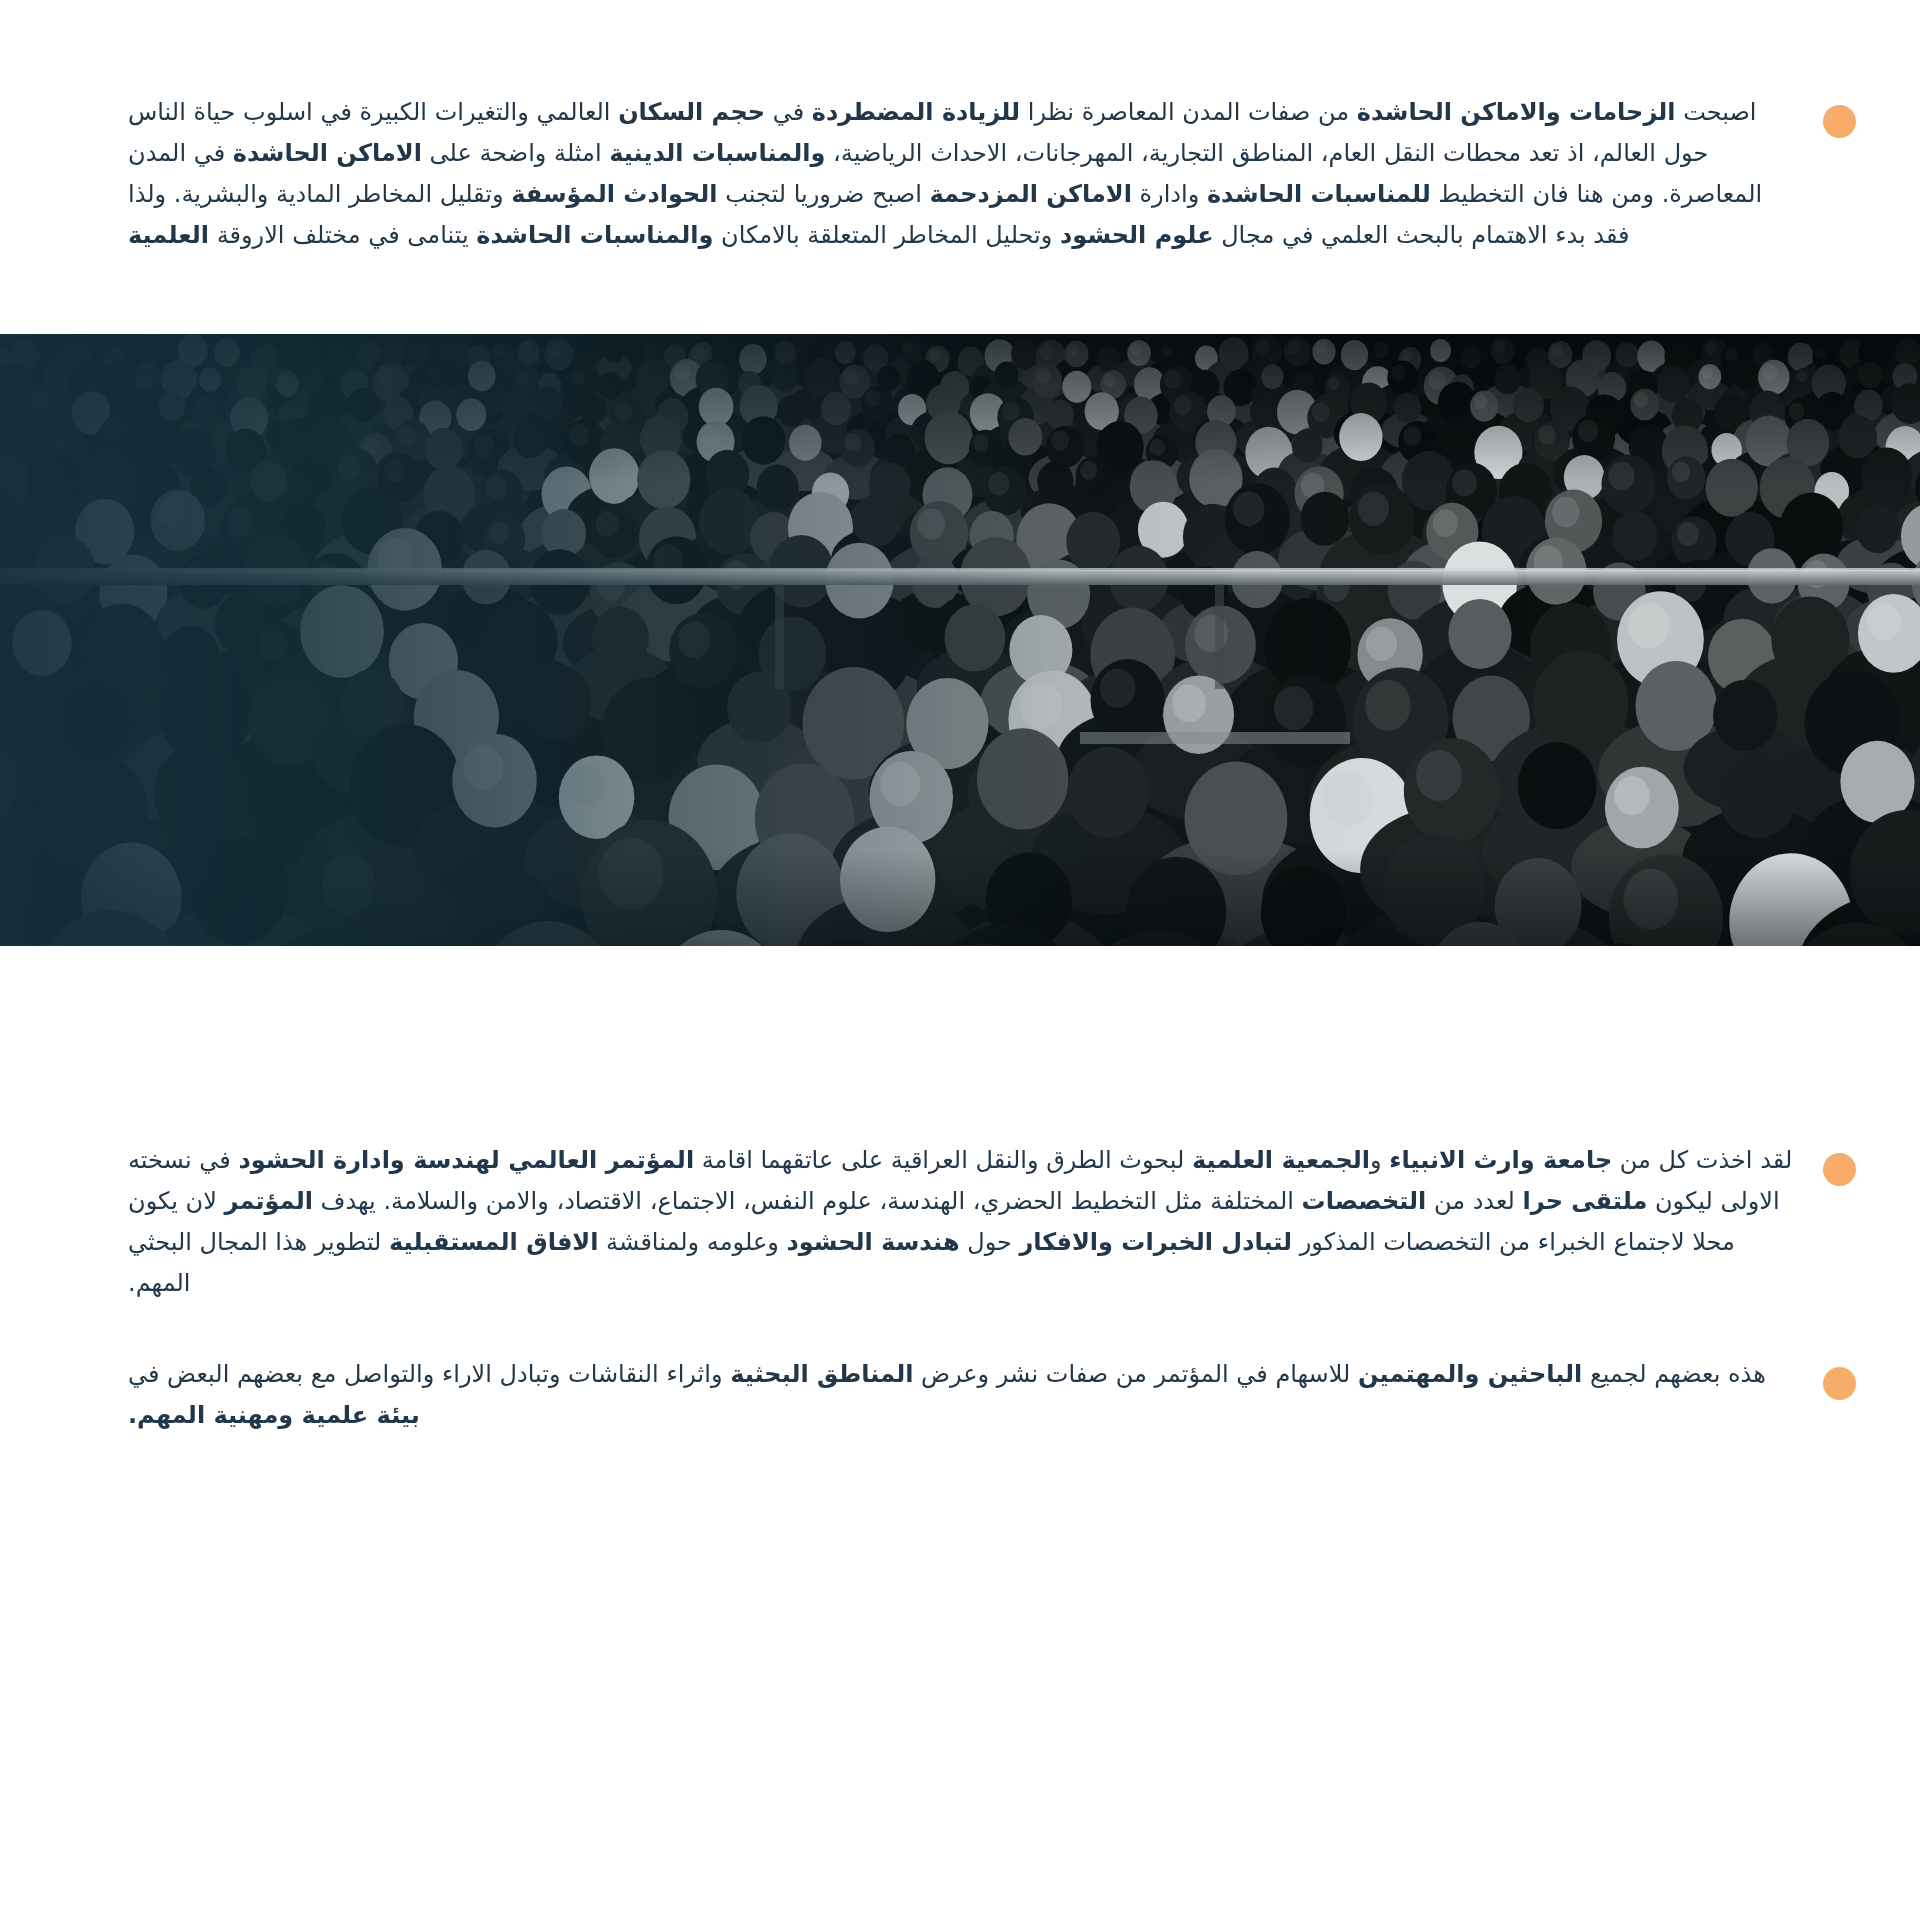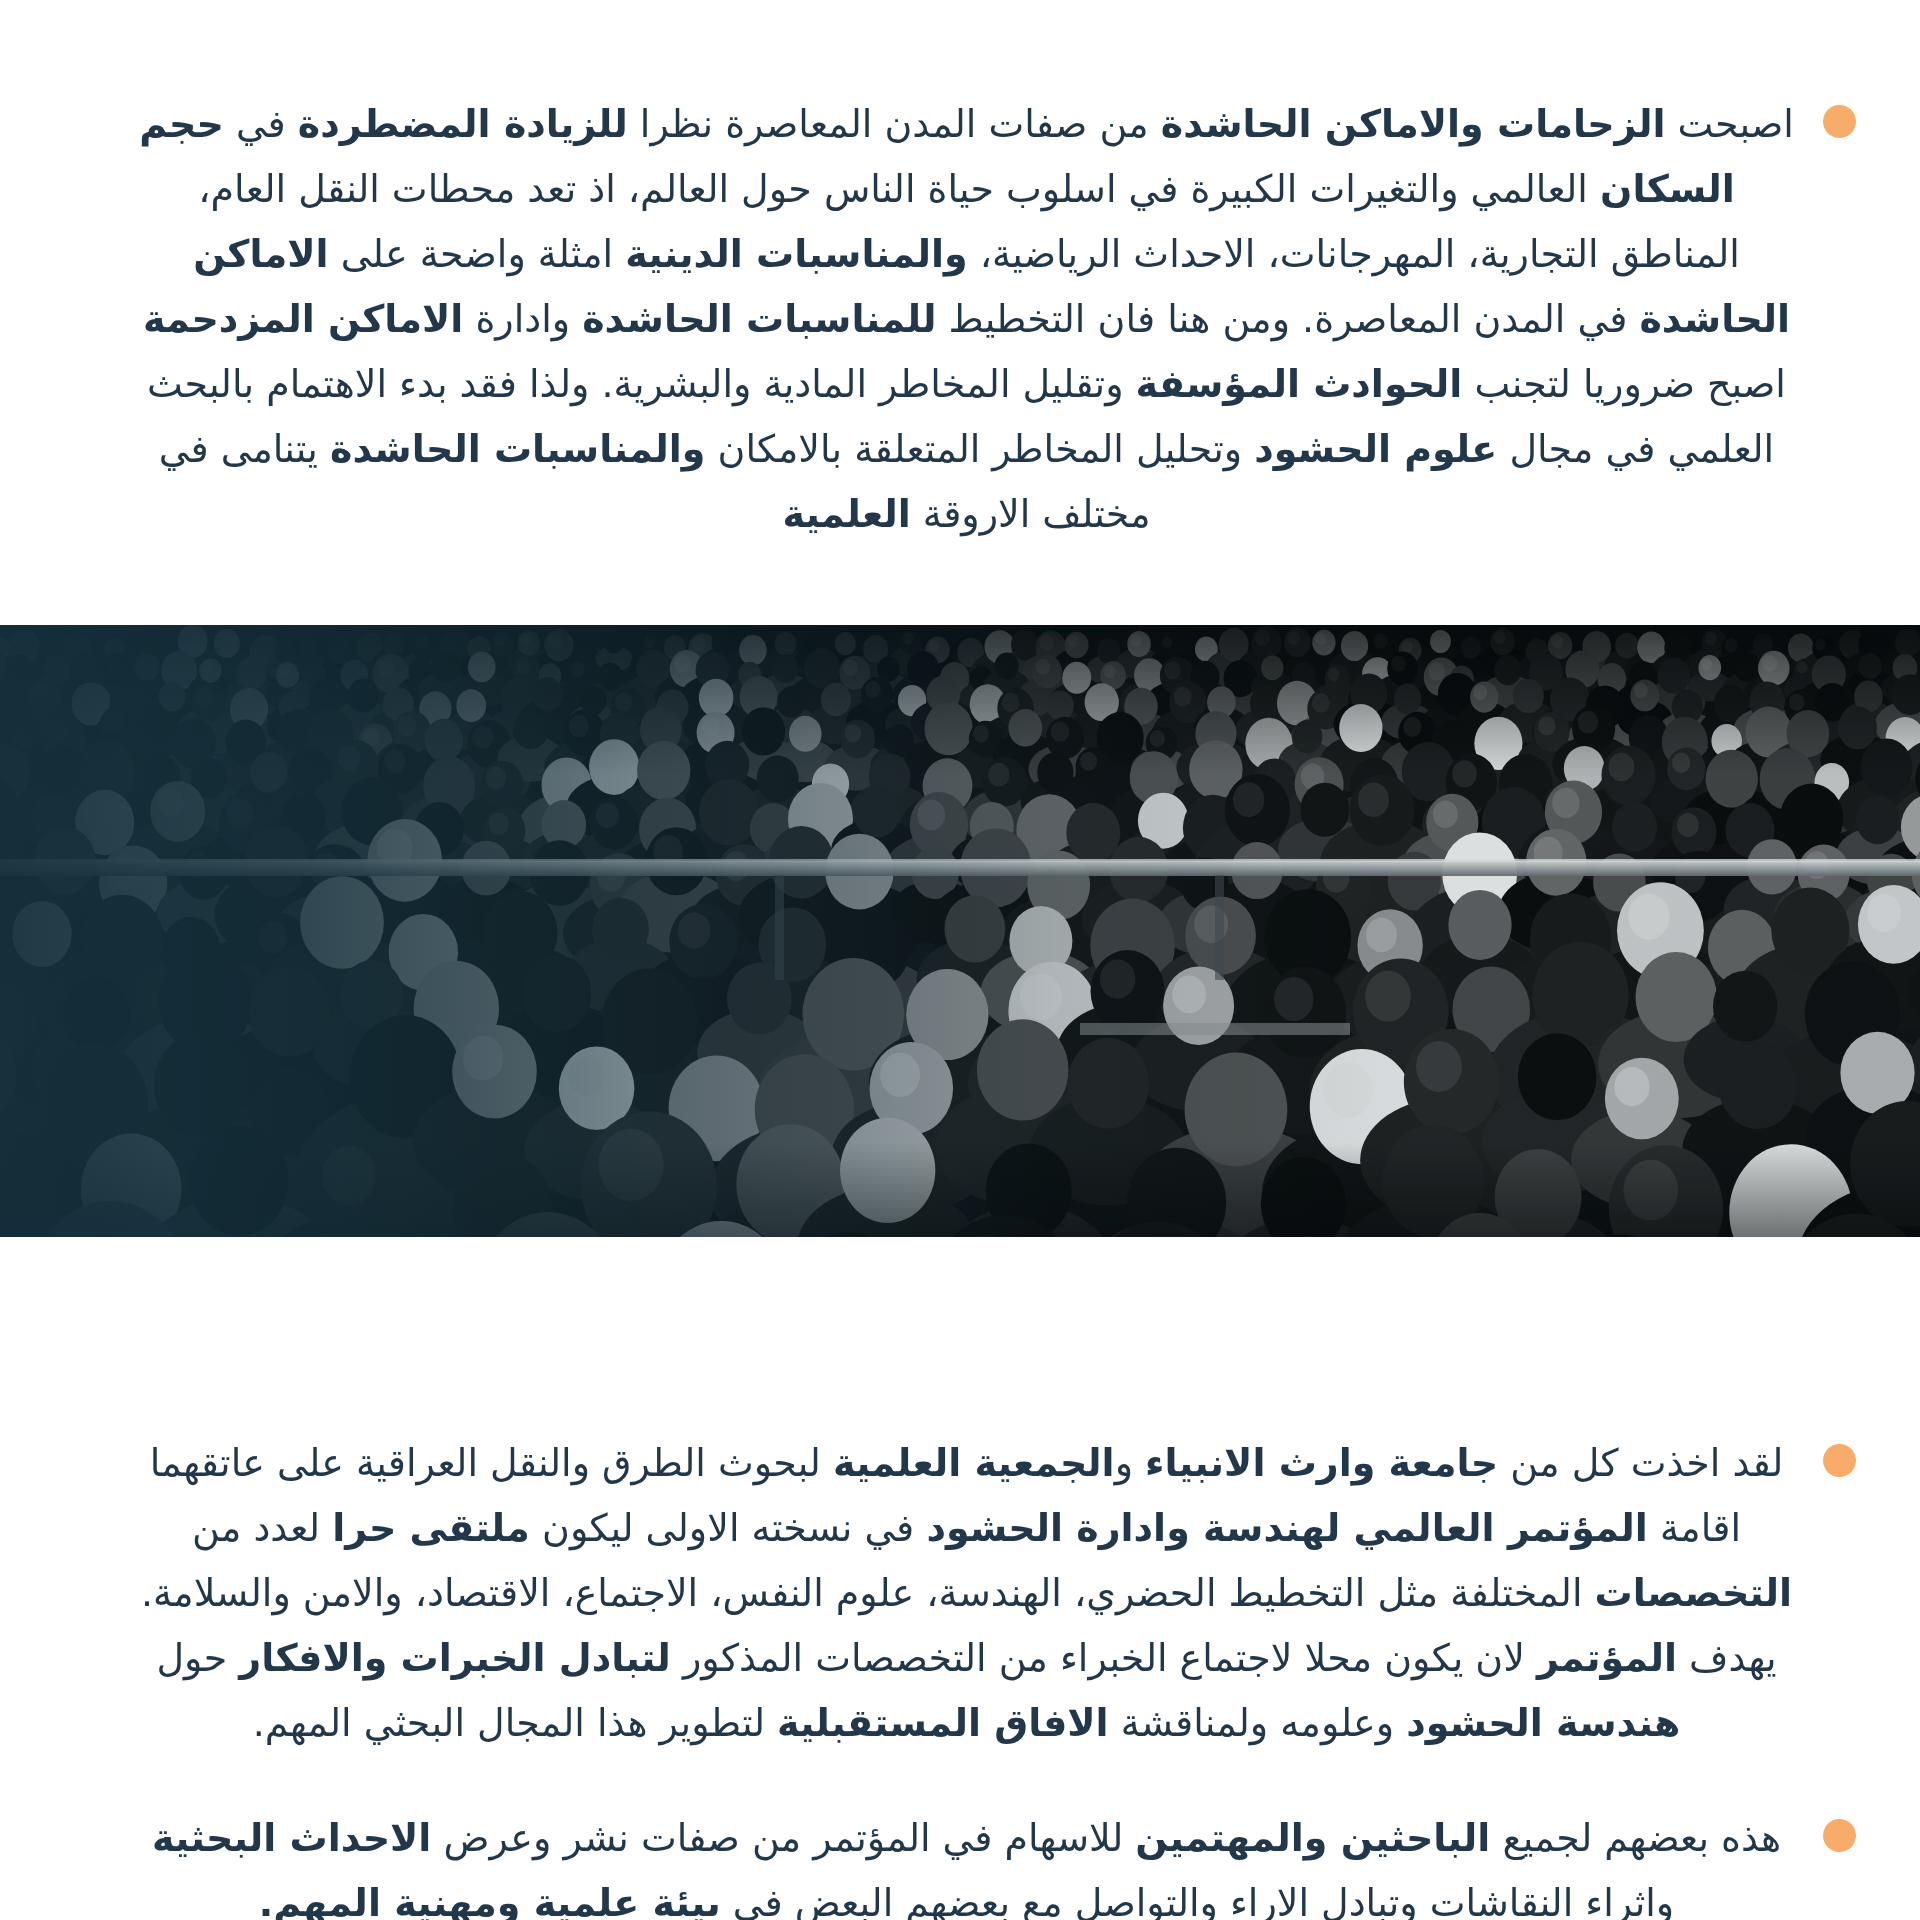--- a/index.html
+++ b/index.html
@@ -34,23 +34,23 @@
   .bullet {
     flex: 0 0 auto;
     width: 33px;
     height: 33px;
     border-radius: 50%;
     background: var(--bullet-color, #f8ac69);
     margin-top: 13px;
   }
   .para {
     margin: 0;
-    font-size: 38px;
+    font-size: 24px;
     line-height: 1.71;
-    text-align: center;
+    text-align: left;
     color: var(--text-color, #22384a);
   }
   .para b { font-weight: 700; }
   .crowd-photo {
     margin: 78px 0 0 0;
     padding: 0;
     width: 1920px;
     height: 612px;
     position: relative;
     overflow: hidden;
@@ -1087,16 +1087,16 @@
 
   <div class="spacer-after-photo"></div>
 
   <section class="bullet-block second">
     <span class="bullet"></span>
     <p class="para"><span>لقد اخذت كل من </span><b>جامعة وارث الانبياء</b><span> و</span><b>الجمعية العلمية</b><span> لبحوث الطرق والنقل العراقية على عاتقهما اقامة </span><b>المؤتمر العالمي لهندسة وادارة الحشود</b><span> في نسخته الاولى ليكون </span><b>ملتقى حرا</b><span> لعدد من </span><b>التخصصات</b><span> المختلفة مثل التخطيط الحضري، الهندسة، علوم النفس، الاجتماع، الاقتصاد، والامن والسلامة. يهدف </span><b>المؤتمر</b><span> لان يكون محلا لاجتماع الخبراء من التخصصات المذكور </span><b>لتبادل الخبرات والافكار</b><span> حول </span><b>هندسة الحشود</b><span> وعلومه ولمناقشة </span><b>الافاق المستقبلية</b><span> لتطوير هذا المجال البحثي المهم.</span></p>
   </section>
 
   <section class="bullet-block third">
     <span class="bullet"></span>
-    <p class="para"><span>هذه بعضهم لجميع </span><b>الباحثين والمهتمين</b><span> للاسهام في المؤتمر من صفات نشر وعرض </span><b>الاحداث البحثية</b><span> واثراء النقاشات وتبادل الاراء والتواصل مع بعضهم البعض في </span><b>بيئة علمية ومهنية المهم.</b></p>
+    <p class="para"><span>هذه بعضهم لجميع </span><b>الباحثين والمهتمين</b><span> للاسهام في المؤتمر من صفات نشر وعرض </span><b>المناطق البحثية</b><span> واثراء النقاشات وتبادل الاراء والتواصل مع بعضهم البعض في </span><b>بيئة علمية ومهنية المهم.</b></p>
   </section>
 
 </main>
 
 </body></html>

